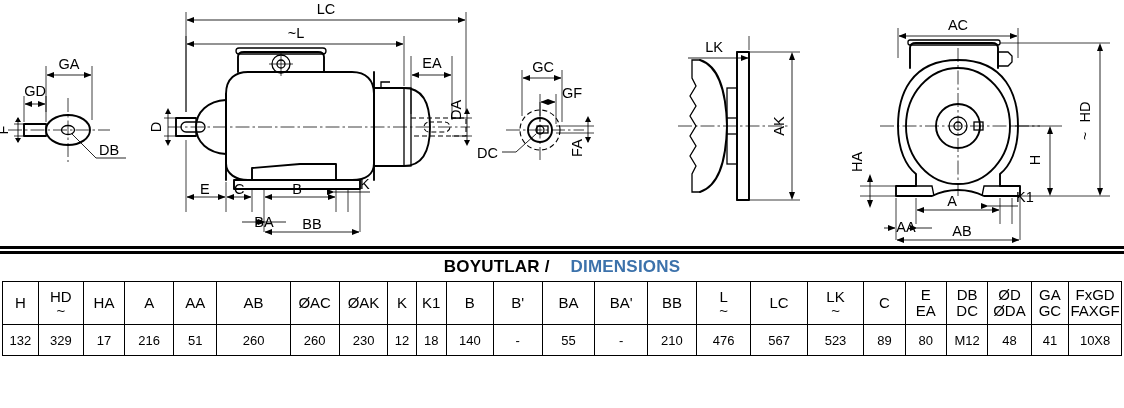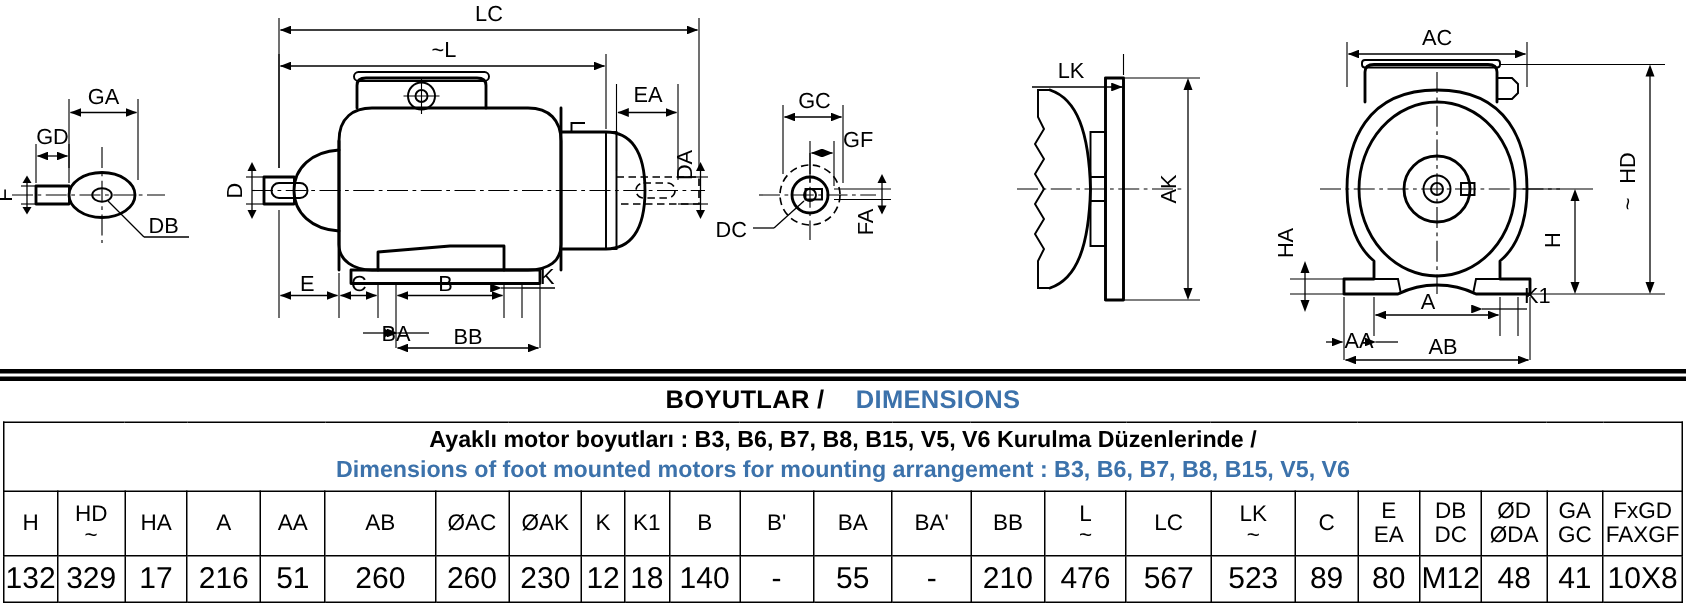--- a/index.html
+++ b/index.html
@@ -39,21 +39,21 @@
   .cap .l1{font-size:15.5px;font-weight:bold;color:#000;white-space:nowrap;}
   .cap .l2{font-size:15.5px;font-weight:bold;color:#3c72ab;white-space:nowrap;}
 
   table.dims th{
     height:42px;font-size:15px;font-weight:normal;text-align:center;
     vertical-align:middle;line-height:1.05;padding:0;
   }
   table.dims th .sub{display:block;font-size:15px;}
   table.dims th .tilde{display:block;font-size:15px;line-height:.85;}
   table.dims td.val{
-    height:30px;font-size:20px;text-align:center;vertical-align:middle;padding:0;
+    height:30px;font-size:13px;text-align:center;vertical-align:middle;padding:0;
   }
 </style>
 </head>
 <body>
 
 <div id="drawing">
 <svg width="1124" height="246" viewBox="0 0 1124 246" xmlns="http://www.w3.org/2000/svg">
   <defs>
     <marker id="ah" markerWidth="9" markerHeight="7" refX="8.5" refY="3.5" orient="auto">
       <path d="M0,0 L9,3.5 L0,7 z" fill="#000"></path>
@@ -367,26 +367,20 @@
       <col style="width: 5.042%;">
       <col style="width: 5.042%;">
       <col style="width: 3.6975%;">
       <col style="width: 3.6975%;">
       <col style="width: 3.6975%;">
       <col style="width: 3.8655%;">
       <col style="width: 3.3613%;">
       <col style="width: 4.7059%;">
     </colgroup>
   <tbody>
-    <tr>
-      <td class="cap" id="caption-cell" colspan="24">
-        <span class="l1">Ayaklı motor boyutları : B3, B6, B7, B8, B15, V5, V6 Kurulma Düzenlerinde /</span>
-        <span class="l2">Dimensions of foot mounted motors for mounting arrangement : B3, B6, B7, B8, B15, V5, V6</span>
-      </td>
-    </tr>
     <tr id="header-row">
         <th><span>H</span></th>
         <th><span>HD</span><span class="tilde">~</span></th>
         <th><span>HA</span></th>
         <th><span>A</span></th>
         <th><span>AA</span></th>
         <th><span>AB</span></th>
         <th><span>ØAC</span></th>
         <th><span>ØAK</span></th>
         <th><span>K</span></th>

